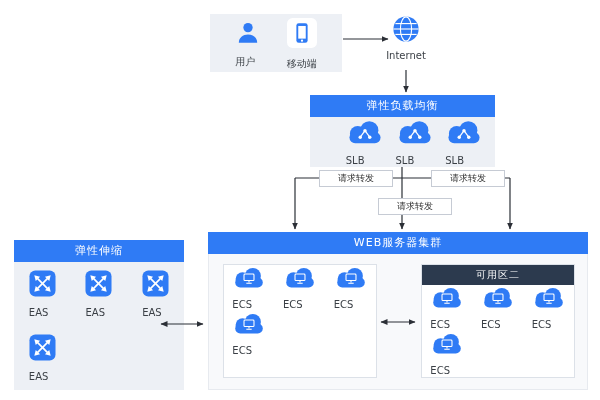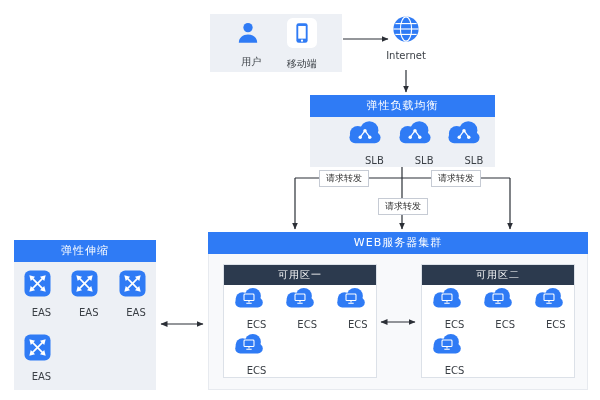--- a/index.html
+++ b/index.html
@@ -1,45 +1,45 @@
 <!DOCTYPE html>
 <html><head>
 <meta charset="utf-8">
 <style>
   * { margin:0; padding:0; box-sizing:border-box; }
   body { background:#ffffff; }
   .canvas { position:relative; width:600px; height:400px; background:#ffffff;
             font-family:"DejaVu Sans","Liberation Sans",sans-serif; overflow:hidden; }
   .wires { position:absolute; left:0; top:0; z-index:2; pointer-events:none; }
-  .node { display:flex; flex-direction:column; align-items:flex-end; gap:11px; }
+  .node { display:flex; flex-direction:column; align-items:flex-start; gap:11px; }
   .node-label { font-size:10px; color:#3a3f45; line-height:1; }
   .client-box { position:absolute; left:210px; top:14px; width:132px; height:58px;
                 background:#edf0f5; display:flex; justify-content:space-evenly; align-items:center; z-index:1; }
   .internet { position:absolute; left:378px; top:15px; width:56px; display:flex;
               flex-direction:column; align-items:center; gap:8px; z-index:1; }
   .panel { position:absolute; z-index:1; }
   .panel-header { background:#2f7bf5; color:#fff; text-align:center; font-size:11px;
                   height:22px; line-height:22px; letter-spacing:1px; }
   .slb-panel { left:310px; top:95px; width:185px; height:72px; }
   .slb-body { height:50px; background:#edf0f5; display:flex; justify-content:space-evenly; align-items:center;padding-left:24px; }
   .chip { position:absolute; z-index:3; background:#fff; border:1px solid #c6cbd4;
-          color:#333; font-size:9px; line-height:1; padding:3px 6px; white-space:nowrap; }
+          color:#333; font-size:9px; line-height:1; padding:3px 18px; white-space:nowrap; }
   .chip-left { left:319px; top:170px; }
   .chip-right { left:431px; top:170px; }
   .chip-center { left:378px; top:198px; }
   .web-panel { left:208px; top:232px; width:380px; height:158px; }
   .web-body { position:relative; height:136px; background:#f8f9fb;
               border:1px solid #e7eaef; border-top:none; }
   .zone { position:absolute; top:10px; width:154px; height:114px; border:1px solid #dce1e8; background:#fff; }
   .zone-1 { left:14px; }
   .zone-2 { left:212px; }
   .zone-header { background:#2c3a4e; color:#fff; font-size:10px; height:20px; line-height:20px;
                  text-align:center; letter-spacing:1px; }
   .zone-body { height:92px; display:grid; grid-template-columns:1fr 1fr 1fr; grid-template-rows:1fr 1fr; place-items:center; }
-  .eas-panel { left:14px; top:240px; width:142px; height:150px; }
+  .eas-panel { left:14px; top:240px; width:170px; height:150px; }
   .eas-body { height:128px; background:#edf0f5; display:grid; grid-template-columns:1fr 1fr 1fr;
               grid-template-rows:1fr 1fr; place-items:center; }
   .hidden-defs { position:absolute; width:0; height:0; overflow:hidden; }
   .ic-user { width:26px; height:26px; }
   .ic-mobile { width:30px; height:30px; }
   .ic-globe { width:28px; height:28px; }
   .ic-cloud-slb { width:38px; height:26px; }
   .ic-cloud-ecs { width:34px; height:23px; }
   .ic-eas { width:27px; height:27px; }
 </style>
@@ -179,21 +179,20 @@
 
   <div class="chip chip-left">请求转发</div>
   <div class="chip chip-right">请求转发</div>
   <div class="chip chip-center">请求转发</div>
 
   <div class="panel web-panel">
     <div class="panel-header">WEB服务器集群</div>
     <div class="web-body">
 
       <div class="zone zone-1">
-        <div class="zone-header">可用区一</div>
         <div class="zone-body">
           <div class="node">
             <svg class="ic-cloud-ecs">
                 <use href="#sym-cloud-ecs"></use>
               </svg>
             <span class="node-label">ECS</span>
           </div>
           <div class="node">
             <svg class="ic-cloud-ecs">
                 <use href="#sym-cloud-ecs"></use>

